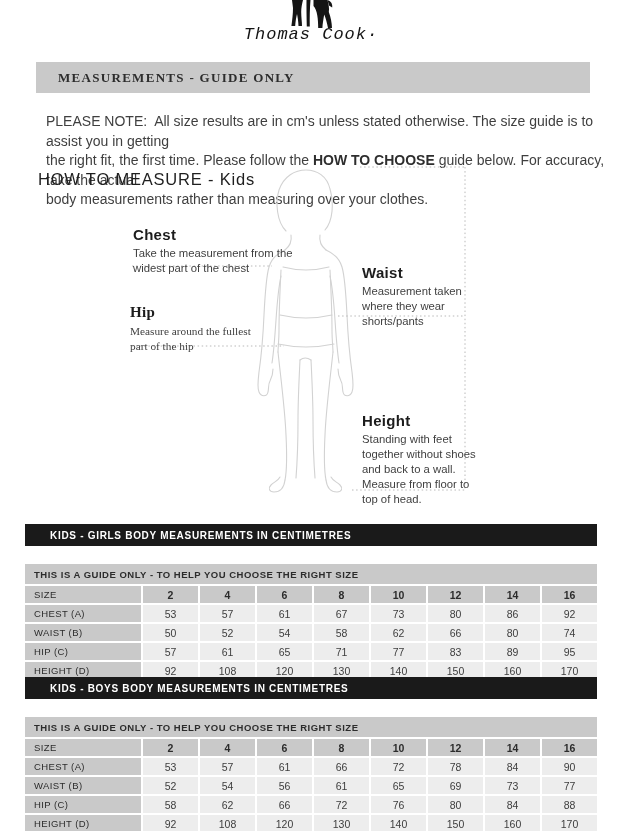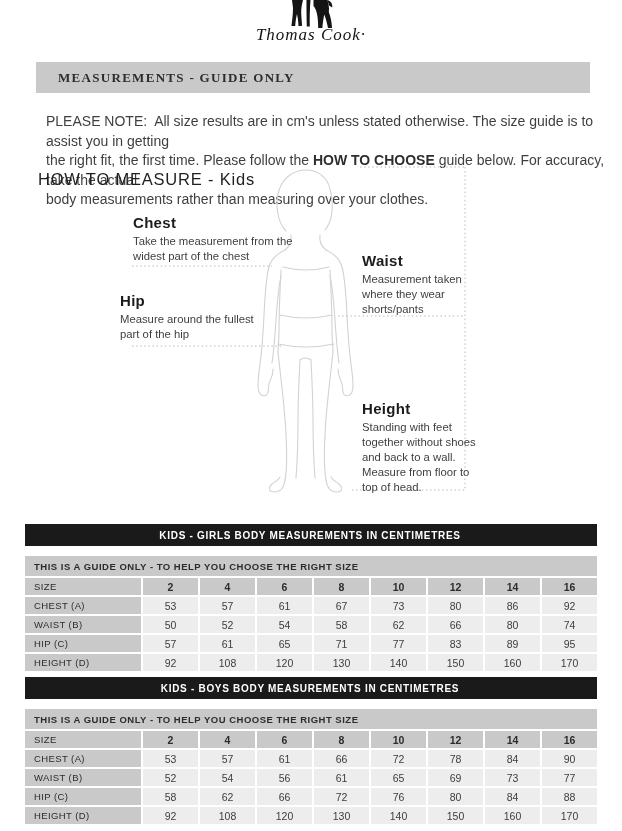--- a/index.html
+++ b/index.html
@@ -2,49 +2,49 @@
 <html style="--bar-gray: #c9c9c9; --table-black: #1a1a1a; --cell-gray: #ededed;"><head>
 <meta charset="utf-8">
 <style>
   html,body{margin:0;padding:0;background:#ffffff;}
   .page{position:relative;width:622px;height:831px;background:#fff;overflow:hidden;
         font-family:"Liberation Sans",sans-serif;color:#3f3f3f;}
 
   
   .logo{position:absolute;left:0;right:0;top:0;text-align:center;}
   .logo svg{display:block;margin:0 auto;}
-  .brand-script{font-family:Liberation Serif, serif;font-style:italic;font-size:17px;
+  .brand-script{font-family:Liberation Mono, monospace;font-style:italic;font-size:17px;
                 color:#141414;letter-spacing:1px;margin-top:-3px;}
 
   
   .title-bar{position:absolute;left:36px;top:62px;width:554px;height:31px;
              background:var(--bar-gray);}
   .title-bar span{display:block;line-height:31px;padding-left:22px;font-weight:bold;
                   font-size:13px;letter-spacing:1.3px;color:#2d2d2d;font-family:Liberation Serif, serif;}
 
   
   .note{position:absolute;left:38px;top:104px;width:560px;margin:8px;
         font-size:14px;line-height:19.5px;color:#3f3f3f;}
   .note b{color:#2e2e2e;}
 
   
   .h2{position:absolute;left:38px;top:170px;margin:0;font-size:16.5px;font-weight:normal;
       letter-spacing:0.8px;color:#1f1f1f;}
 
   
   .diagram-svg{position:absolute;left:0;top:0;pointer-events:none;}
   .measure-label{position:absolute;}
-  .measure-label h3{margin:3px 0 3px 0;font-size:15px;font-weight:bold;color:#1c1c1c;
+  .measure-label h3{margin:15px 0 3px 0;font-size:15px;font-weight:bold;color:#1c1c1c;
                     letter-spacing:0.3px;}
   .measure-label p{margin:0;font-size:11.3px;line-height:15px;color:#3f3f3f;}
 
   
   .table-block{position:absolute;left:25px;width:572px;}
   .t-title{background:var(--table-black);color:#ffffff;font-weight:bold;font-size:10px;
-           letter-spacing:0.7px;padding:6px 9px 5px 7px;margin-bottom:10px;text-align:center;}
+           letter-spacing:0.7px;padding:6px 9px 5px 25px;margin-bottom:18px;}
   .t-subtitle{background:var(--bar-gray);color:#2c2c2c;font-weight:bold;font-size:9.5px;
               letter-spacing:0.5px;padding:5px 9px 4px 9px;margin-bottom:2px;}
   .t-grid{display:grid;grid-template-columns:116px repeat(8,1fr);gap:2px;}
   .t-grid .lbl{background:var(--bar-gray);font-weight:normal;font-size:9.5px;
                letter-spacing:0.4px;color:#2c2c2c;padding-left:9px;height:17px;
                display:flex;align-items:center;}
   .t-grid .val{background:var(--cell-gray);font-size:10.5px;color:#3d3d3d;height:17px;
                display:flex;align-items:center;justify-content:center;}
   .t-grid .val.hdr{background:var(--bar-gray);font-weight:bold;color:#2c2c2c;}
 </style>
@@ -102,21 +102,21 @@
       <path d="M465,167 V490"></path>
       <path d="M360,167 H465"></path>
       <path d="M352,490 H465"></path>
     </g>
   </svg>
 
   <div class="measure-label" style="left:133px;top:211px;width:176px;">
     <h3>Chest</h3>
     <p>Take the measurement from the widest part of the chest</p>
   </div>
-  <div class="measure-label" style="left:120px;top:289px;width:136px;">
+  <div class="measure-label" style="left:130px;top:289px;width:136px;font-family:Liberation Serif, serif;">
     <h3>Hip</h3>
     <p>Measure around the fullest part of the hip</p>
   </div>
   <div class="measure-label" style="left:362px;top:249px;width:112px;">
     <h3>Waist</h3>
     <p>Measurement taken where they wear shorts/pants</p>
   </div>
   <div class="measure-label" style="left:362px;top:397px;width:122px;">
     <h3>Height</h3>
     <p>Standing with feet together without shoes and back to a wall. Measure from floor to top of head.</p>

